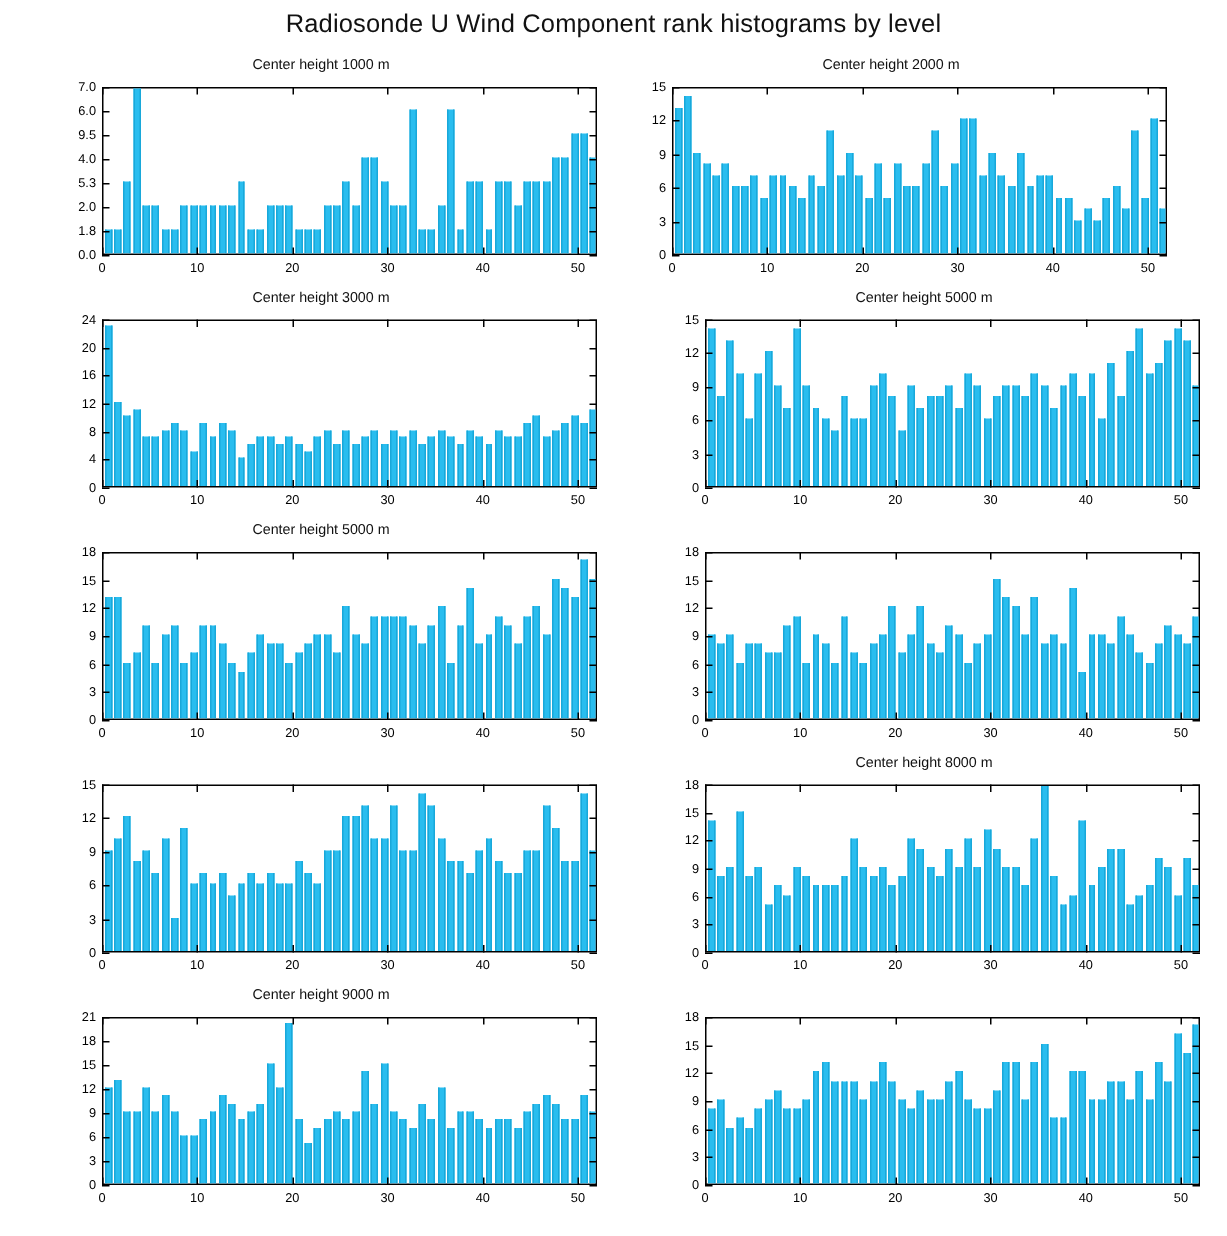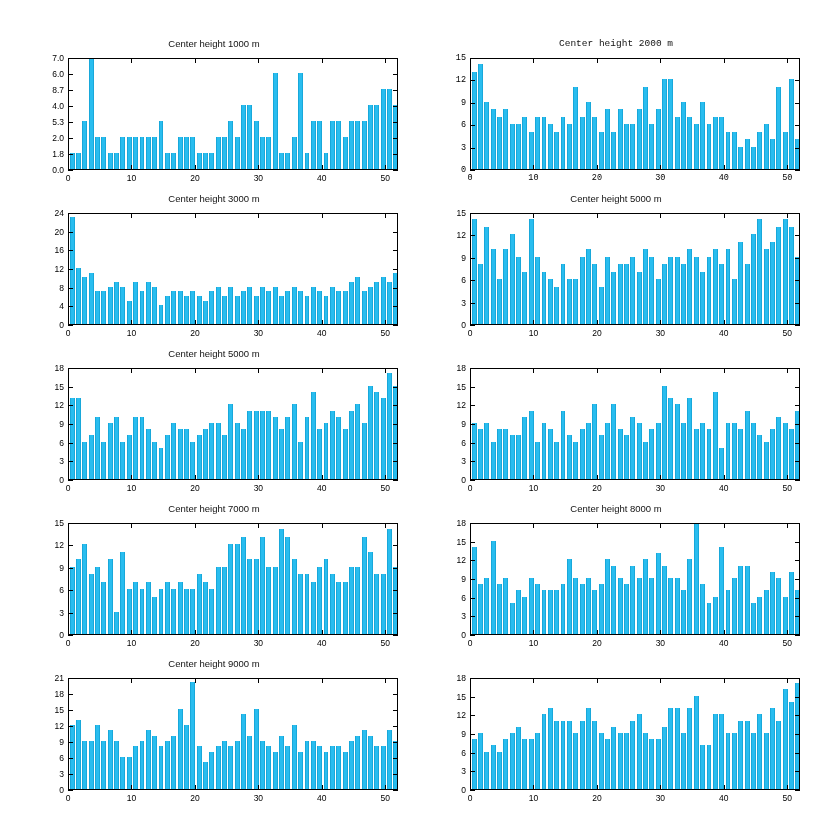--- a/index.html
+++ b/index.html
@@ -102,20 +102,21 @@
     color: #000;
     transform: translateX(-50%);
     white-space: nowrap;
   }
 </style>
 </head>
 <body>
 
 <div id="page">
 
+  <div id="main-title">Radiosonde U Wind Component rank histograms by level</div>
 
   <div class="grid" id="panel-grid">
       <div class="panel" style="left: 16px; top: 0px; width: 396px; height: 152px;">
         <div class="panel-title">Center height 1000 m</div>
         <div class="plot-wrap" style="width: 396px; height: 138px;">
           <div class="axes" style="left: 52px; top: 6px; width: 330px; height: 112px;">
             <div class="bars">
               <div class="bar" style="left: 0.698077px; width: 4.95px; height: 16px; background: rgb(41, 189, 239);"></div>
               <div class="bar" style="left: 7.04423px; width: 4.95px; height: 16px; background: rgb(41, 189, 239);"></div>
               <div class="bar" style="left: 13.3904px; width: 4.95px; height: 48px; background: rgb(41, 189, 239);"></div>
@@ -178,21 +179,21 @@
           <div class="ytick-mark" style="left: 377px; top: 102px; width: 5px;"></div>
           <div class="ytick-label" style="top: 86px; right: 348px; width: 44px;">2.0</div>
           <div class="ytick-mark" style="left: 52px; top: 86px; width: 5px;"></div>
           <div class="ytick-mark" style="left: 377px; top: 86px; width: 5px;"></div>
           <div class="ytick-label" style="top: 70px; right: 348px; width: 44px;">5.3</div>
           <div class="ytick-mark" style="left: 52px; top: 70px; width: 5px;"></div>
           <div class="ytick-mark" style="left: 377px; top: 70px; width: 5px;"></div>
           <div class="ytick-label" style="top: 54px; right: 348px; width: 44px;">4.0</div>
           <div class="ytick-mark" style="left: 52px; top: 54px; width: 5px;"></div>
           <div class="ytick-mark" style="left: 377px; top: 54px; width: 5px;"></div>
-          <div class="ytick-label" style="top: 38px; right: 348px; width: 44px;">8.7</div>
+          <div class="ytick-label" style="top: 38px; right: 348px; width: 44px;">9.5</div>
           <div class="ytick-mark" style="left: 52px; top: 38px; width: 5px;"></div>
           <div class="ytick-mark" style="left: 377px; top: 38px; width: 5px;"></div>
           <div class="ytick-label" style="top: 22px; right: 348px; width: 44px;">6.0</div>
           <div class="ytick-mark" style="left: 52px; top: 22px; width: 5px;"></div>
           <div class="ytick-mark" style="left: 377px; top: 22px; width: 5px;"></div>
           <div class="ytick-label" style="top: 6px; right: 348px; width: 44px;">7.0</div>
           <div class="ytick-mark" style="left: 52px; top: 6px; width: 5px;"></div>
           <div class="ytick-mark" style="left: 377px; top: 6px; width: 5px;"></div>
           <div class="xtick-mark" style="left: 52px; top: 113px; height: 5px;"></div>
           <div class="xtick-mark" style="left: 52px; top: 6px; height: 5px;"></div>
@@ -207,21 +208,21 @@
           <div class="xtick-mark" style="left: 242.385px; top: 6px; height: 5px;"></div>
           <div class="xtick-label" style="left: 242.385px; top: 122px;">30</div>
           <div class="xtick-mark" style="left: 305.846px; top: 113px; height: 5px;"></div>
           <div class="xtick-mark" style="left: 305.846px; top: 6px; height: 5px;"></div>
           <div class="xtick-label" style="left: 305.846px; top: 122px;">40</div>
           <div class="xtick-mark" style="left: 369.308px; top: 113px; height: 5px;"></div>
           <div class="xtick-mark" style="left: 369.308px; top: 6px; height: 5px;"></div>
           <div class="xtick-label" style="left: 369.308px; top: 122px;">50</div>
         </div>
       </div>
-      <div class="panel" style="left: 418px; top: 0px; width: 396px; height: 152px; font-family: Liberation Mono, monospace;">
+      <div class="panel" style="left: 396px; top: 0px; width: 396px; height: 152px;">
         <div class="panel-title">Center height 2000 m</div>
         <div class="plot-wrap" style="width: 396px; height: 138px;">
           <div class="axes" style="left: 52px; top: 6px; width: 330px; height: 112px;">
             <div class="bars">
               <div class="bar" style="left: 0.698077px; width: 4.95px; height: 97.0667px; background: rgb(41, 189, 239);"></div>
               <div class="bar" style="left: 7.04423px; width: 4.95px; height: 104.533px; background: rgb(41, 189, 239);"></div>
               <div class="bar" style="left: 13.3904px; width: 4.95px; height: 67.2px; background: rgb(41, 189, 239);"></div>
               <div class="bar" style="left: 19.7365px; width: 4.95px; height: 59.7333px; background: rgb(41, 189, 239);"></div>
               <div class="bar" style="left: 26.0827px; width: 4.95px; height: 52.2667px; background: rgb(41, 189, 239);"></div>
               <div class="bar" style="left: 32.4288px; width: 4.95px; height: 59.7333px; background: rgb(41, 189, 239);"></div>
@@ -701,21 +702,20 @@
           <div class="xtick-label" style="left: 242.385px; top: 122px;">30</div>
           <div class="xtick-mark" style="left: 305.846px; top: 113px; height: 5px;"></div>
           <div class="xtick-mark" style="left: 305.846px; top: 6px; height: 5px;"></div>
           <div class="xtick-label" style="left: 305.846px; top: 122px;">40</div>
           <div class="xtick-mark" style="left: 369.308px; top: 113px; height: 5px;"></div>
           <div class="xtick-mark" style="left: 369.308px; top: 6px; height: 5px;"></div>
           <div class="xtick-label" style="left: 369.308px; top: 122px;">50</div>
         </div>
       </div>
       <div class="panel" style="left: 16px; top: 465px; width: 396px; height: 152px;">
-        <div class="panel-title">Center height 7000 m</div>
         <div class="plot-wrap" style="width: 396px; height: 138px;">
           <div class="axes" style="left: 52px; top: 6px; width: 330px; height: 112px;">
             <div class="bars">
               <div class="bar" style="left: 0.698077px; width: 4.95px; height: 67.2px; background: rgb(41, 189, 239);"></div>
               <div class="bar" style="left: 7.04423px; width: 4.95px; height: 74.6667px; background: rgb(41, 189, 239);"></div>
               <div class="bar" style="left: 13.3904px; width: 4.95px; height: 89.6px; background: rgb(41, 189, 239);"></div>
               <div class="bar" style="left: 19.7365px; width: 4.95px; height: 59.7333px; background: rgb(41, 189, 239);"></div>
               <div class="bar" style="left: 26.0827px; width: 4.95px; height: 67.2px; background: rgb(41, 189, 239);"></div>
               <div class="bar" style="left: 32.4288px; width: 4.95px; height: 52.2667px; background: rgb(41, 189, 239);"></div>
               <div class="bar" style="left: 38.775px; width: 4.95px; height: 74.6667px; background: rgb(41, 189, 239);"></div>

